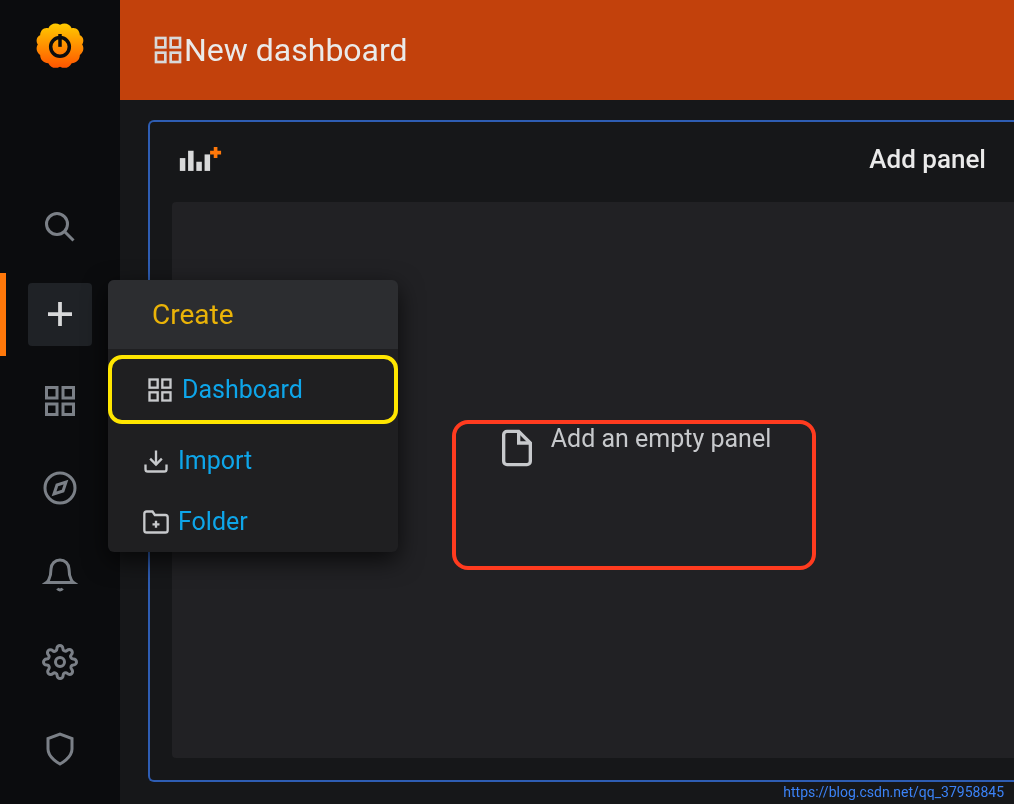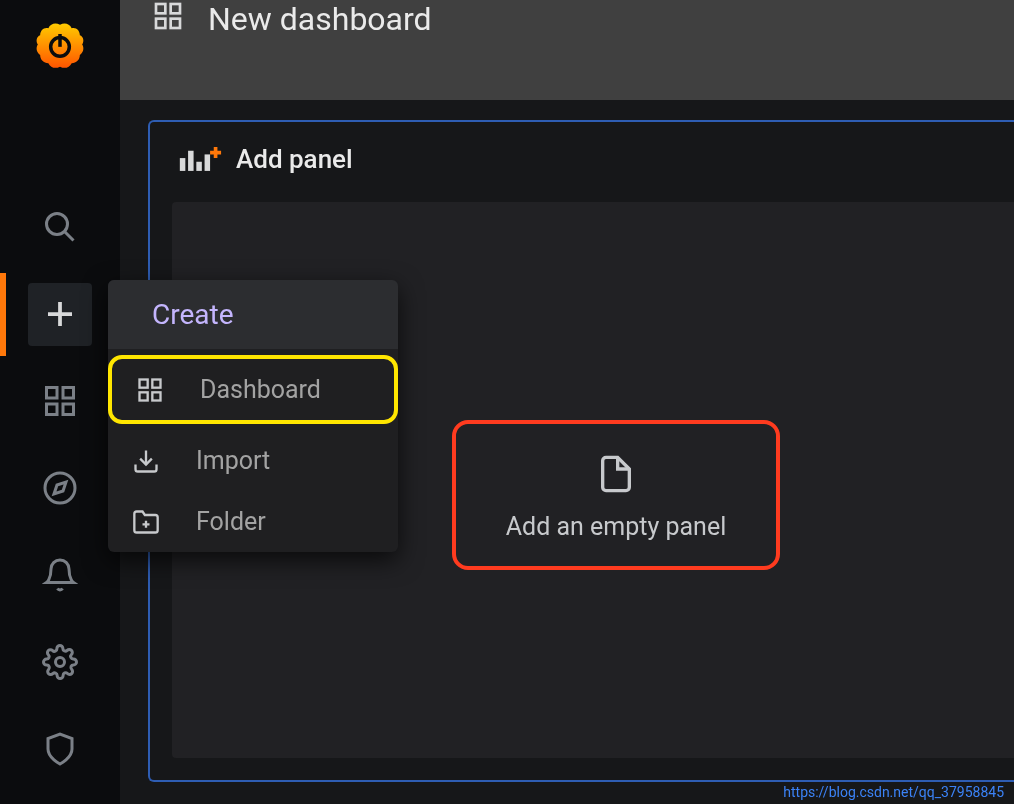--- a/index.html
+++ b/index.html
@@ -53,23 +53,24 @@
     }
     .nav-icon.active svg { color: #d8d9da; }
     .main {
       position: absolute;
       left: 120px; top: 0; right: 0; bottom: 0;
       background: #161719;
     }
     .header {
       height: 100px;
       display: flex;
+      align-items: center;
       padding-left: 32px;
-      gap: 24px;
-      background: #404040;
+      gap: 0;
+      background: #c2410c;
     }
     .header .grid-icon { width: 32px; height: 32px; color: #d8d9da; }
     .header-title {
       font-size: 32px;
       font-weight: 400;
       color: #eaeaea;
     }
     .panel-container {
       position: absolute;
       left: 28px;
@@ -79,47 +80,47 @@
       border: 2px solid #2e5db3;
       border-right: none;
       border-radius: 6px 0 0 6px;
       background: #161719;
     }
     .panel-header {
       display: flex;
       align-items: center;
       padding: 22px 28px;
       gap: 14px;
+      justify-content: space-between;
     }
     .panel-add-icon {
       width: 44px; height: 28px;
       display: flex; align-items: flex-end;
     }
     .panel-title {
       font-size: 26px;
       font-weight: 500;
       color: #eaeaea;
     }
     .panel-body {
       position: absolute;
       left: 22px; right: 0; top: 80px; bottom: 22px;
       background: #212124;
       border-radius: 4px 0 0 4px;
     }
     .empty-panel-btn {
       position: absolute;
       left: 280px;
       top: 218px;
-      width: 328px;
+      width: 364px;
       height: 150px;
       border: 4px solid #ff3b1f;
       border-radius: 16px;
       display: flex;
-      flex-direction: column;
-      align-items: center;
+      flex-direction: row;
       justify-content: center;
       gap: 14px;
       cursor: pointer;
     }
     .file-icon {
       width: 40px; height: 48px;
       color: #c7c9cc;
     }
     .empty-panel-label {
       font-size: 25px;
@@ -134,30 +135,30 @@
       border-radius: 6px;
       box-shadow: 0 8px 24px rgba(0,0,0,0.7);
       overflow: visible;
       z-index: 20;
     }
     .flyout-header {
       background: #2c2d30;
       padding: 18px 44px;
       font-size: 28px;
       font-weight: 400;
-      color: #c4b5fd;
+      color: #eab308;
       border-radius: 6px 6px 0 0;
     }
     .flyout-item {
       display: flex;
       align-items: center;
-      gap: 36px;
-      padding: 16px 24px;
+      gap: 8px;
+      padding: 16px 34px;
       font-size: 25px;
-      color: #a3a3a3;
+      color: #0ea5e9;
       cursor: pointer;
     }
     .flyout-item svg {
       width: 28px; height: 28px;
       color: #c7c9cc;
     }
     .flyout-item.highlighted {
       border: 4px solid #ffe600;
       border-radius: 14px;
       margin: 6px 0;

